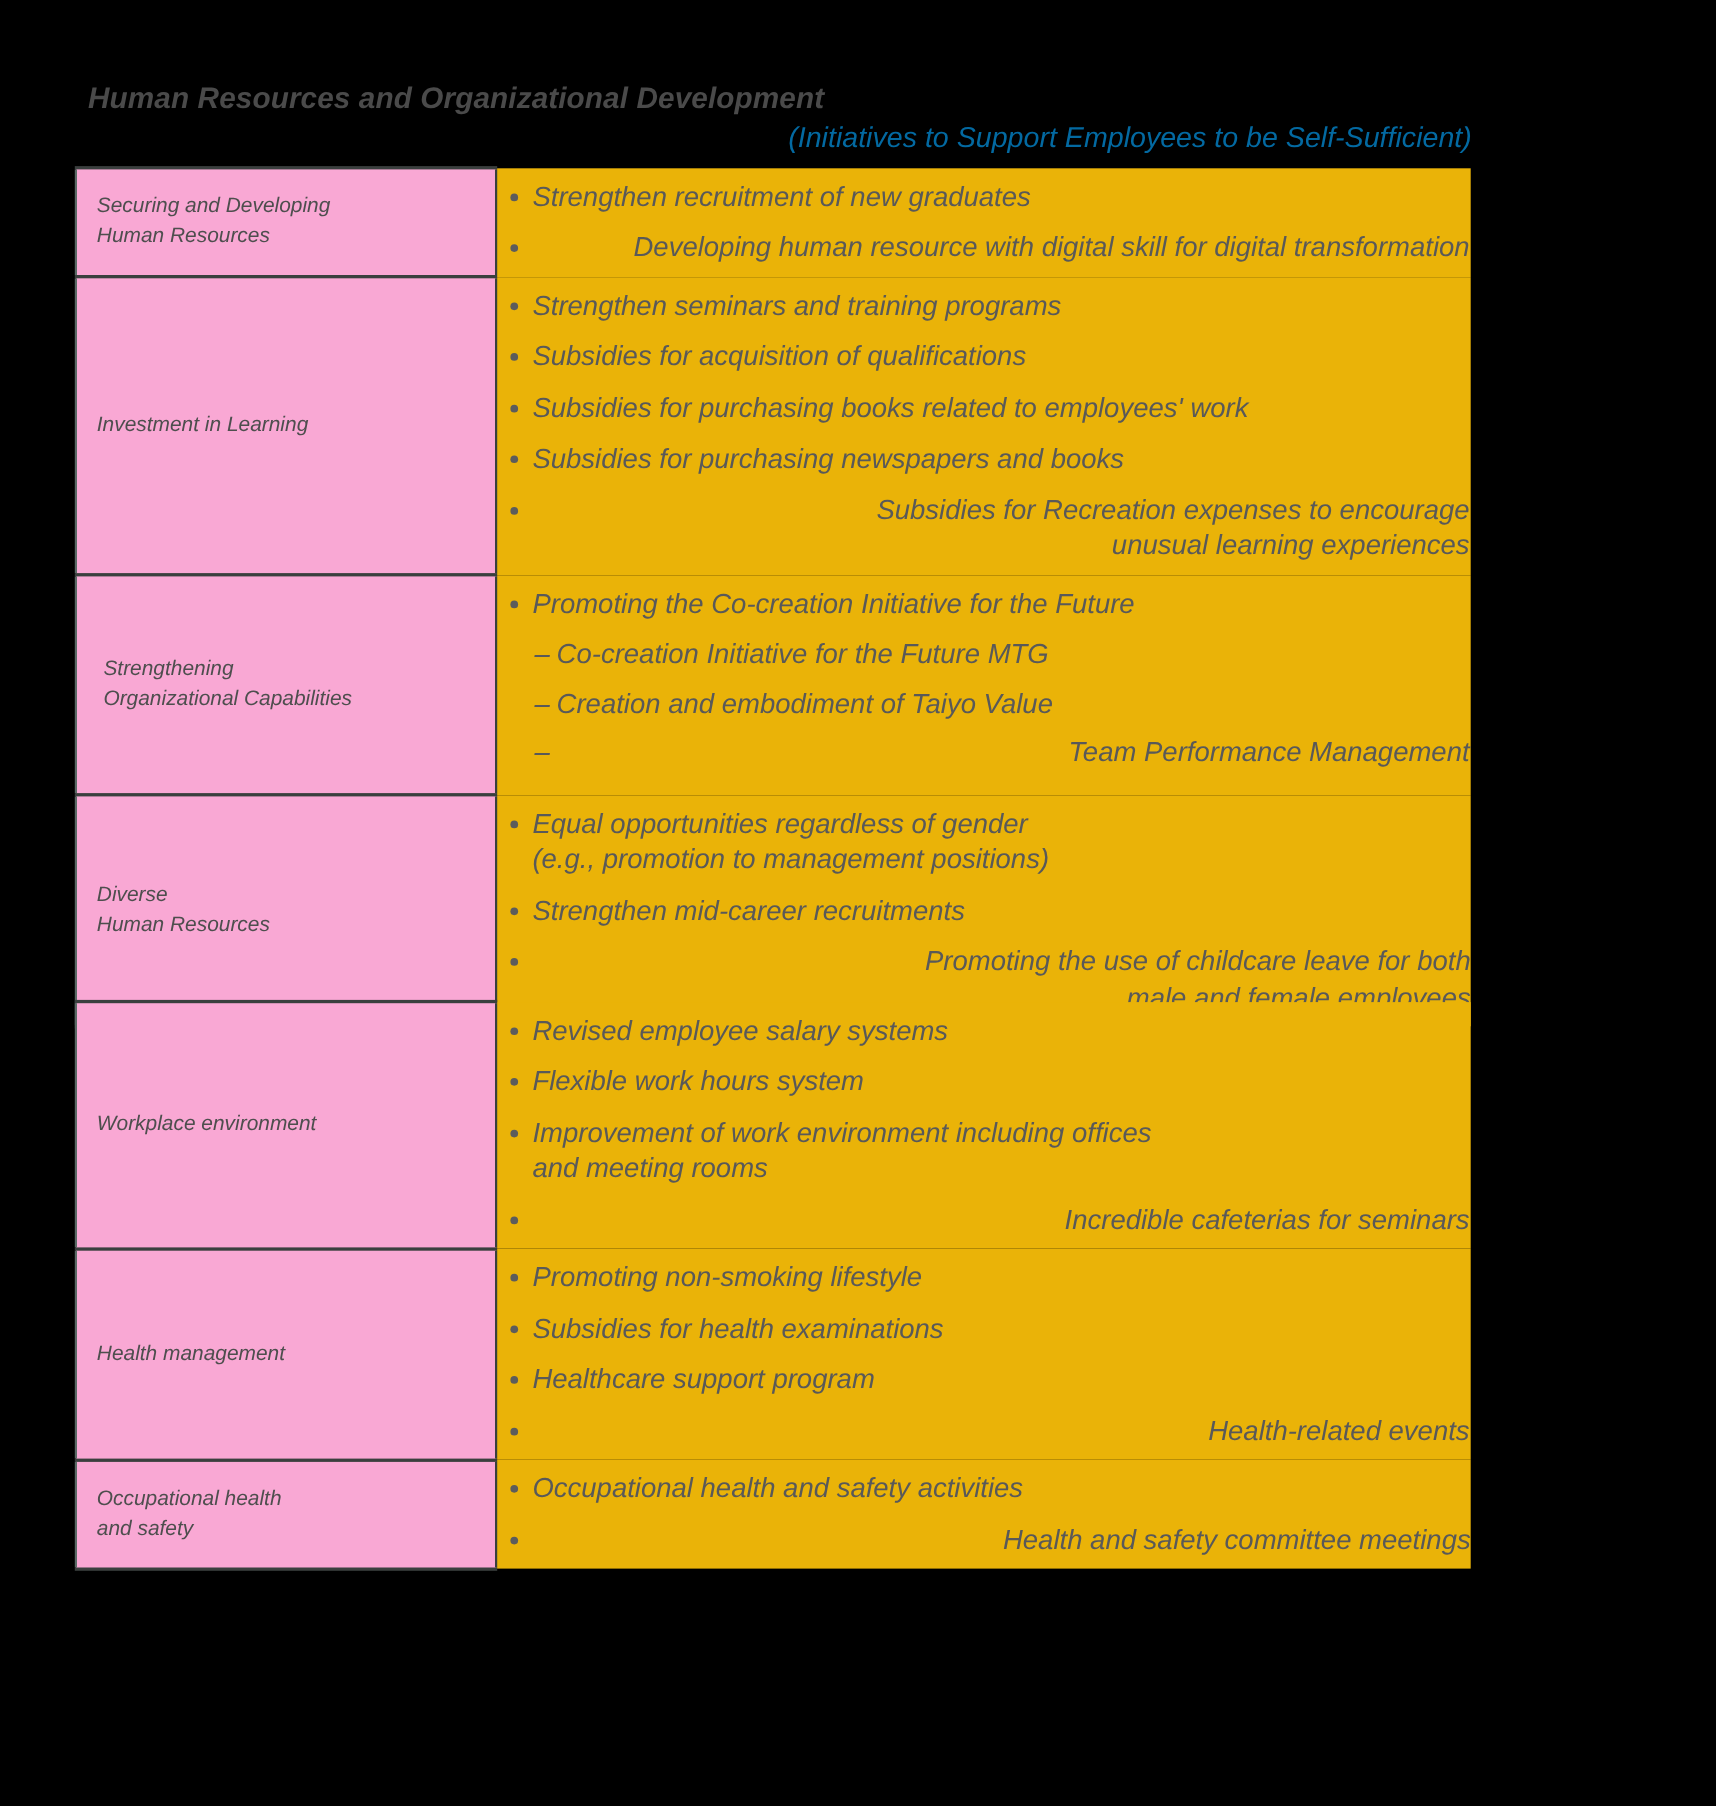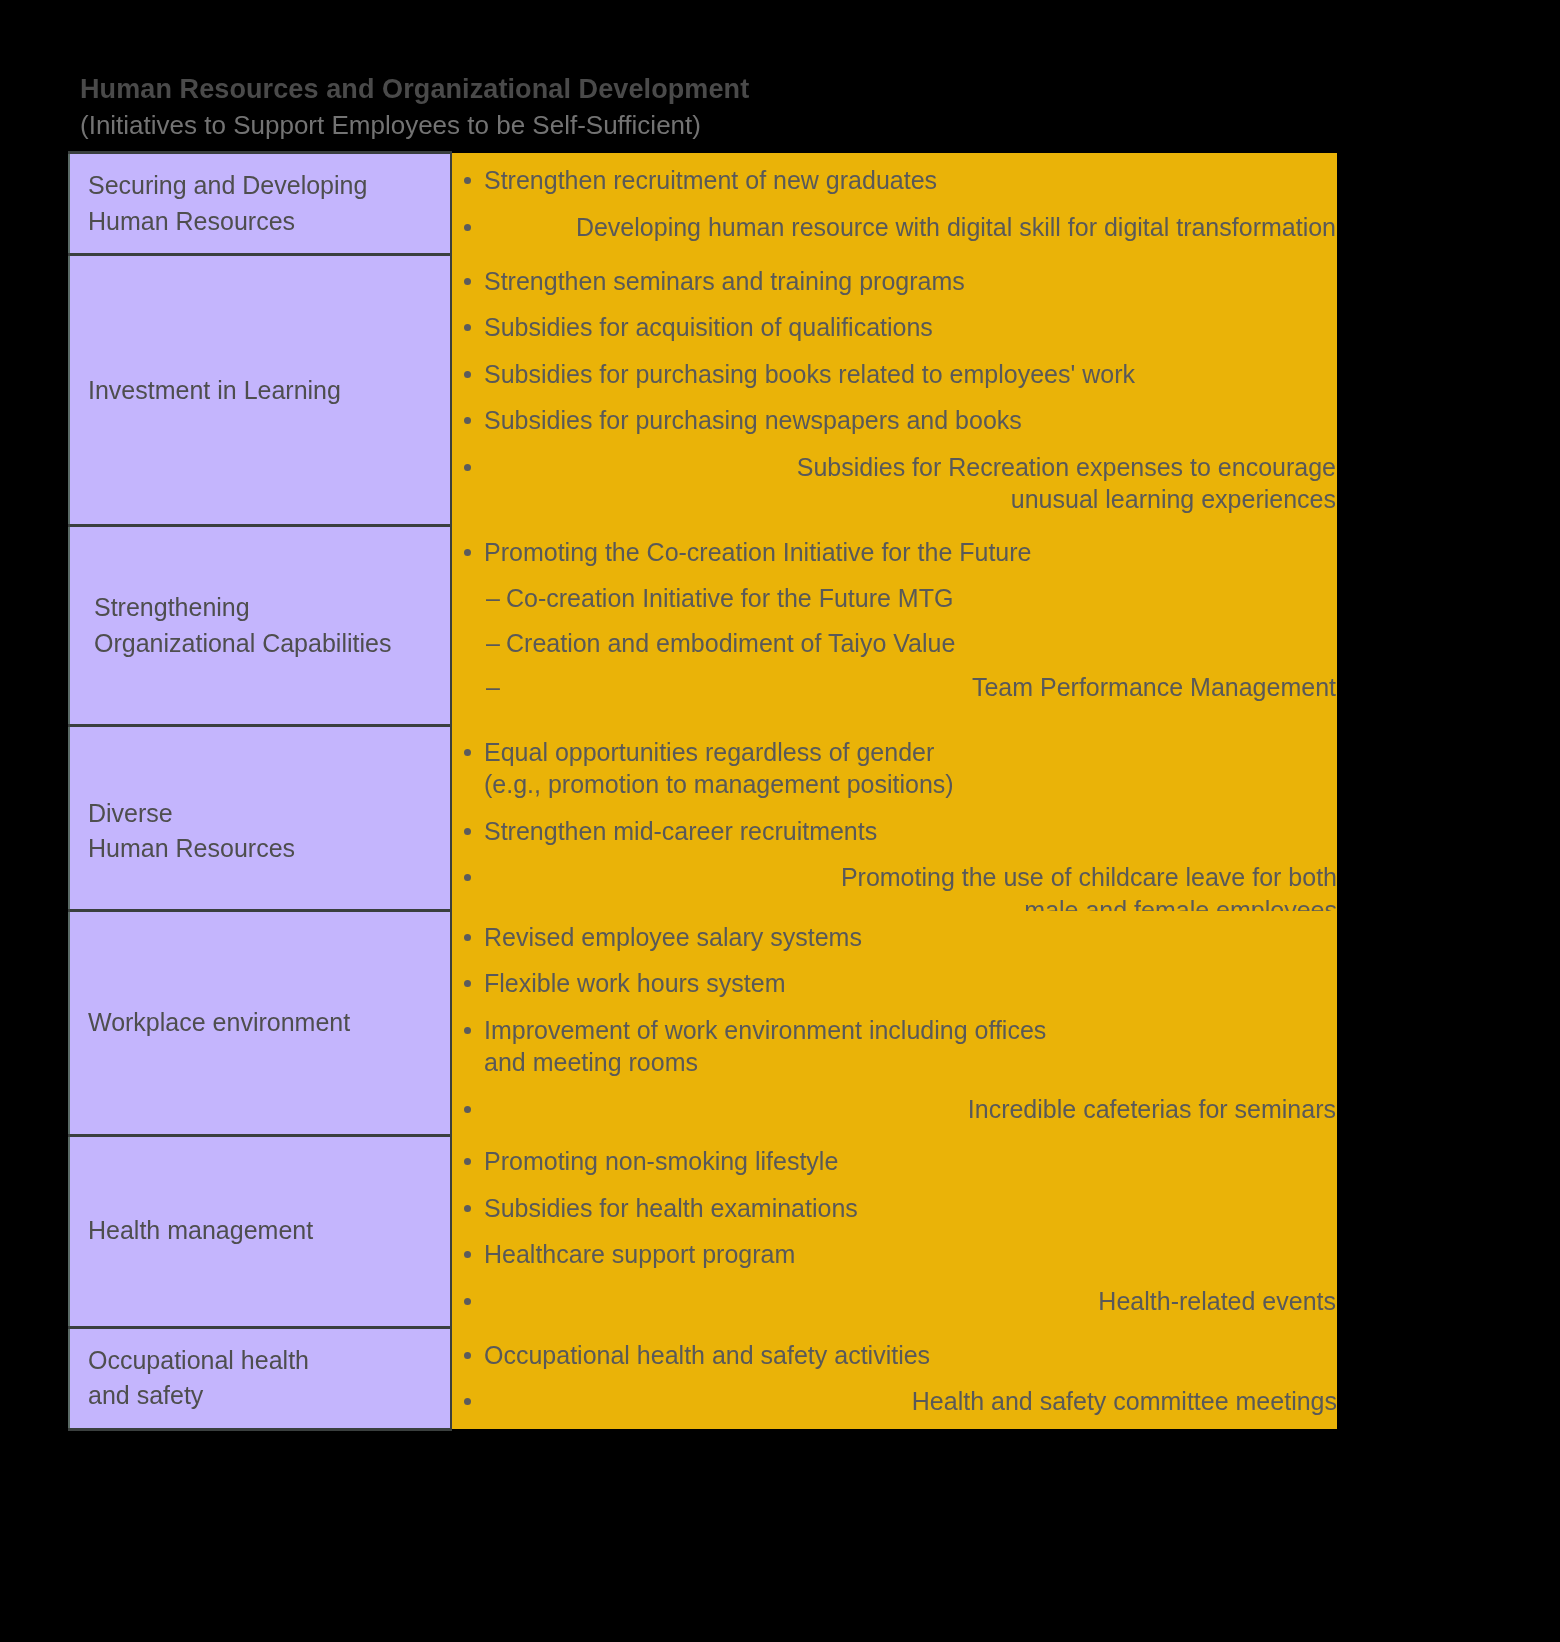--- a/index.html
+++ b/index.html
@@ -15,20 +15,21 @@
     font-family: "Liberation Sans", sans-serif;
     color: #4a4a4a;
     overflow: hidden;
   }
 
   .page {
     position: absolute;
     left: 0; top: 0;
     width: 1256px;
     height: 1642px;
+    font-style: italic;
   }
 
   
   .section {
     position: absolute;
     left: 68px;
   }
   .section-1 { top: 72px; }
   .section-2 { top: 900px; }
 
@@ -43,44 +44,45 @@
     letter-spacing: 0.1px;
     line-height: 1.32;
     color: #4a4a4a;
     white-space: nowrap;
   }
   .heading-sub {
     display: block;
     font-size: 26px;
     font-weight: normal;
     line-height: 1.34;
-    color: #737373;
+    color: #0369a1;
     white-space: nowrap;
+    text-align: right;
   }
 
   
   .matrix {
     margin-top: 9px;
     border-collapse: collapse;
     border-spacing: 0;
     width: 1270px;
     table-layout: fixed;
   }
   .matrix tr { }
 
   .label-cell {
     width: 382px;
-    background: #c4b5fd;
+    background: #f9a8d4;
     border-top: 3px solid #3a3f3e;
     border-bottom: 3px solid #3a3f3e;
     border-left: 2px solid #5a6a66;
     border-right: 2px solid #3a3f3e;
     vertical-align: middle;
     padding: 14px 0 14px 18px;
-    font-size: 25px;
+    font-size: 19px;
     line-height: 1.42;
     color: #4e4e4e;
     box-sizing: border-box;
   }
   .label-cell .label-line {
     display: block;
     white-space: nowrap;
   }
   
   .label-cell.overflow {

